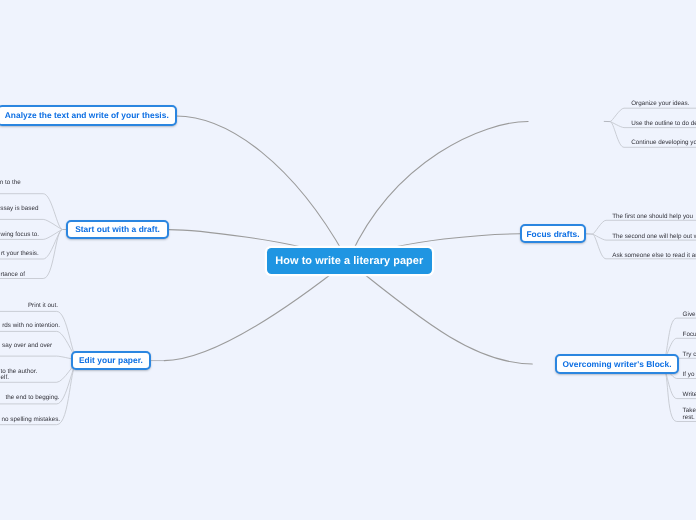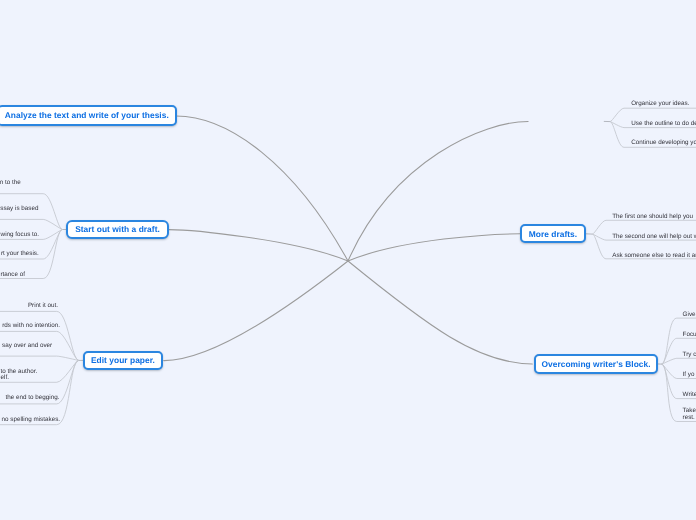--- a/index.html
+++ b/index.html
@@ -65,39 +65,42 @@
         <path d="M656.4,363.9L661.5,364.1" stroke="#a9acb4"></path>
         <path d="M704,318.1L676.8,318.1C666.992,318.1 668.246,364.1 661.5,364.1"></path>
         <path d="M704,338.3L676.8,338.3C670.2239999999999,338.3 665.418,364.1 661.5,364.1"></path>
         <path d="M704,358.3L676.8,358.3C673.424,358.3 662.618,364.1 661.5,364.1"></path>
         <path d="M704,378.5L676.8,378.5C672.048,378.5 663.822,364.1 661.5,364.1"></path>
         <path d="M704,398.6L676.8,398.6C668.832,398.6 666.636,364.1 661.5,364.1"></path>
         <path d="M704,421.5L676.8,421.5C665.168,421.5 669.842,364.1 661.5,364.1"></path>
       </g>
     </svg>
 
+  <div id="central" class="node">
+    <span class="lbl">How to write a literary paper</span>
+  </div>
 
   <div class="node mainnode" id="n-analyze" style="left:-3px;top:105.4px;width:179.5px;height:20.2px;">
     <span class="lbl">Analyze the text and write of your thesis.</span>
   </div>
 
-  <div class="node mainnode" id="n-draft" style="left:66.1px;top:219.5px;width:102.8px;height:19.6px;border-radius:6px;">
+  <div class="node mainnode" id="n-draft" style="left:66.1px;top:219.5px;width:102.8px;height:19.6px;">
     <span class="lbl">Start out with a draft.</span>
   </div>
 
-  <div class="node mainnode" id="n-edit" style="left:83px;top:350.6px;width:79.9px;height:19.6px;">
+  <div class="node mainnode" id="n-edit" style="left:71px;top:350.6px;width:79.9px;height:19.6px;">
     <span class="lbl">Edit your paper.</span>
   </div>
 
 
   <div class="node mainnode" id="n-moredrafts" style="left:520.4px;top:224.2px;width:65.2px;height:19.2px;">
-    <span class="lbl">More drafts.</span>
+    <span class="lbl">Focus drafts.</span>
   </div>
 
-  <div class="node mainnode" id="n-block" style="left:534px;top:353.9px;width:124.1px;height:19.8px;">
+  <div class="node mainnode" id="n-block" style="left:555px;top:353.9px;width:124.1px;height:19.8px;">
     <span class="lbl">Overcoming writer's Block.</span>
   </div>
 
   <div id="subs">
       <div class="sub" style="top: 179.7px; left: -0.2px;">n to the</div>
       <div class="sub" style="top: 206px; left: -3.2px;">essay is based</div>
       <div class="sub" style="top: 232.2px; left: 0.6px;">wing focus to.</div>
       <div class="sub" style="top: 251px; left: 0.9px;">rt your thesis.</div>
       <div class="sub" style="top: 271.5px; left: 0.5px;">rtance of</div>
       <div class="sub" style="top: 303.3px; left: 27.9px;">Print it out.</div>

